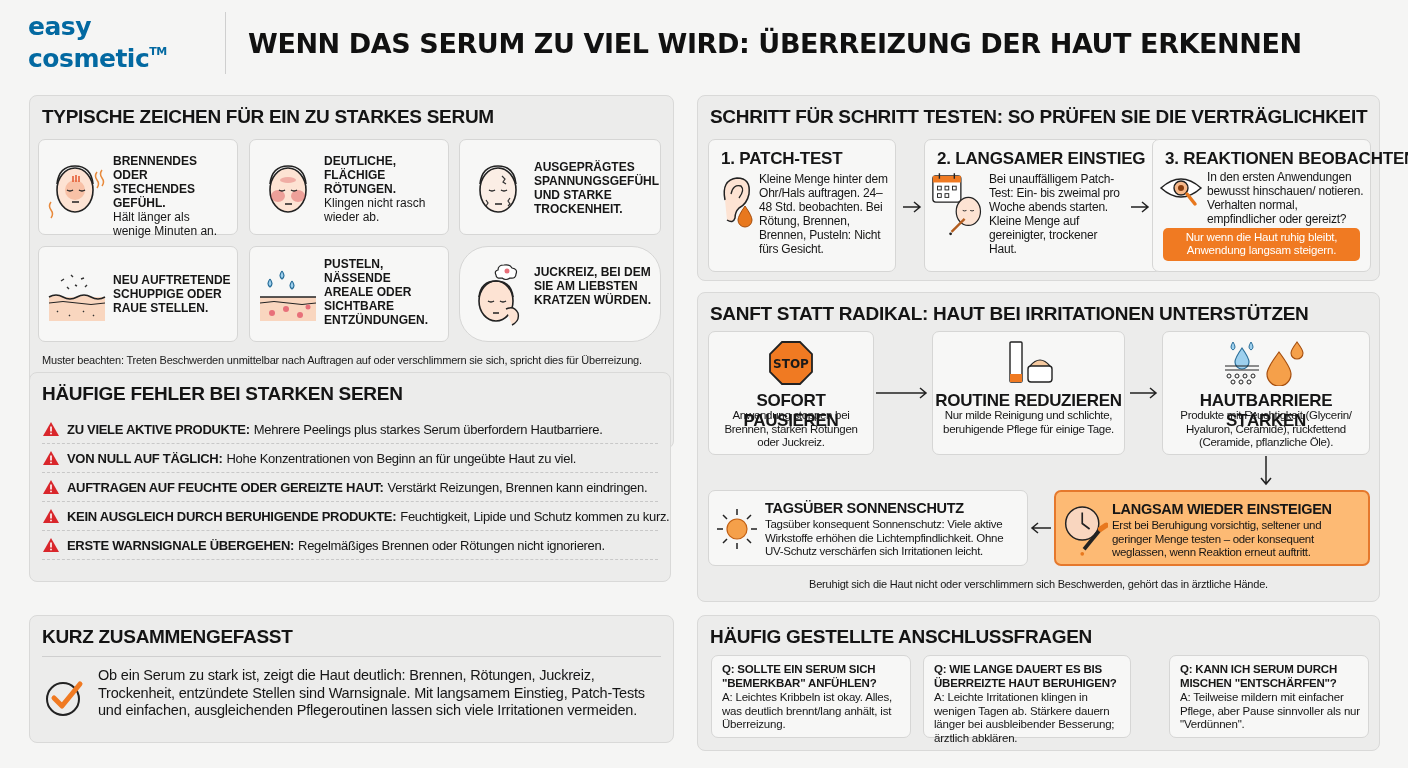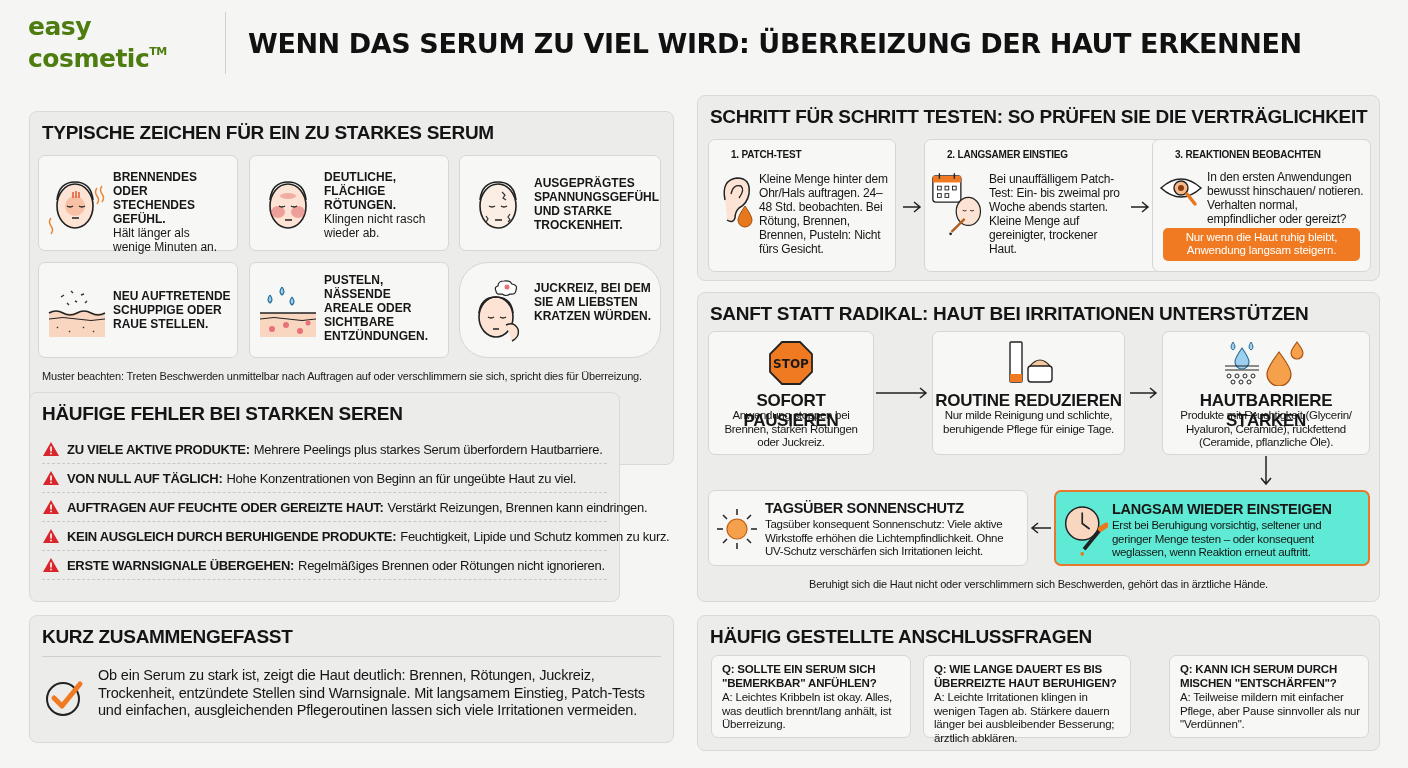--- a/index.html
+++ b/index.html
@@ -4,21 +4,21 @@
   <style>
     * { box-sizing: border-box; margin: 0; padding: 0; }
     html, body { width: 1408px; height: 768px; overflow: hidden; }
     body {
       background: #f5f5f4;
       font-family: "Liberation Sans", sans-serif;
       color: #161616;
       position: relative;
     }
     .header { position: absolute; left: 0; top: 0; width: 1408px; height: 88px; }
-    .logo { position: absolute; left: 28px; top: 14px; font-family: "DejaVu Sans", sans-serif; font-weight: bold; font-size: 25px; line-height: 25px; color: #4d7c0f; letter-spacing: -0.5px; }
+    .logo { position: absolute; left: 28px; top: 14px; font-family: "DejaVu Sans", sans-serif; font-weight: bold; font-size: 25px; line-height: 25px; color: #0369a1; letter-spacing: -0.5px; }
     .logo sup { font-size: 11px; vertical-align: 12px; font-weight: bold; }
     .header-divider { position: absolute; left: 225px; top: 12px; width: 1px; height: 62px; background: #cfcfcf; }
     .page-title { position: absolute; left: 248px; top: 28px; font-family: "DejaVu Sans", sans-serif; font-weight: bold; font-size: 27px; letter-spacing: -0.4px; color: #111; white-space: nowrap; }
 
     .panel { position: absolute; background: #ececeb; border: 1px solid #d9d9d8; border-radius: 8px; }
     .panel-title { position: absolute; left: 12px; top: 10px; font-weight: bold; font-size: 19px; letter-spacing: -0.3px; color: #141414; white-space: nowrap; }
 
     .card { position: absolute; background: #f7f7f6; border: 1px solid #d6d6d5; border-radius: 7px; }
 
     
@@ -34,21 +34,21 @@
     .err-row .warn { width: 18px; height: 16px; margin-right: 7px; flex: none; }
     .err-row b { font-weight: bold; margin-right: 4px; }
 
     
     .summary-divider { position: absolute; left: 12px; right: 12px; top: 40px; height: 1px; background: #cfcfcf; }
     .summary-text { position: absolute; left: 68px; top: 51px; width: 560px; font-size: 14.5px; line-height: 17.5px; letter-spacing: -0.2px; }
     .summary-check { position: absolute; left: 14px; top: 60px; width: 42px; height: 42px; }
 
     
     .step-card { top: 43px; height: 133px; }
-    .step-title { position: absolute; left: 22px; top: 9px; font-weight: bold; font-size: 10px; white-space: nowrap; letter-spacing: -0.2px; }
+    .step-title { position: absolute; left: 12px; top: 9px; font-weight: bold; font-size: 17px; white-space: nowrap; letter-spacing: -0.2px; }
     .step-text { position: absolute; font-size: 12px; line-height: 14px; letter-spacing: -0.2px; }
     .step-icon { position: absolute; }
     .arrow-h { position: absolute; height: 14px; }
     .orange-callout { position: absolute; left: 10px; right: 10px; top: 88px; height: 33px; background: #f07a22; border-radius: 5px; color: #fff; font-size: 11.5px; line-height: 13px; text-align: center; padding-top: 3px; letter-spacing: -0.2px; }
 
     
     .flow-card { height: 124px; top: 38px; }
     .flow-icon { position: absolute; left: 50%; transform: translateX(-50%); top: 8px; }
     .flow-title { position: absolute; left: 0; right: 0; top: 59px; text-align: center; font-weight: bold; font-size: 17px; letter-spacing: -0.3px; }
     .flow-text { position: absolute; left: 4px; right: 4px; top: 77px; text-align: center; font-size: 11.5px; line-height: 13.5px; letter-spacing: -0.3px; }
@@ -67,21 +67,21 @@
 
 <div class="header">
   <div class="logo">
     <div>easy</div>
     <div><span>cosmetic</span><sup>TM</sup></div>
   </div>
   <div class="header-divider"></div>
   <h1 class="page-title">WENN DAS SERUM ZU VIEL WIRD: ÜBERREIZUNG DER HAUT ERKENNEN</h1>
 </div>
 
-<section class="panel" style="left:29px; top:95px; width:645px; height:354px;margin-top:16px;">
+<section class="panel" style="left:29px; top:95px; width:645px; height:354px;">
   <h2 class="panel-title">TYPISCHE ZEICHEN FÜR EIN ZU STARKES SERUM</h2>
 
   <div class="card sign-card" style="left:219px; top:43px;">
     <svg class="sign-icon" viewBox="0 0 64 70">
       <ellipse cx="32" cy="38" rx="18" ry="22" fill="#fde3d3" stroke="#222" stroke-width="1.6"></ellipse>
       <path d="M14 32 Q16 14 32 14 Q48 14 50 32" fill="none" stroke="#222" stroke-width="1.6"></path>
       <ellipse cx="22" cy="44" rx="7" ry="6" fill="#e06a6a" opacity="0.55"></ellipse>
       <ellipse cx="42" cy="44" rx="7" ry="6" fill="#e06a6a" opacity="0.55"></ellipse>
       <ellipse cx="32" cy="28" rx="8" ry="3" fill="#e06a6a" opacity="0.45"></ellipse>
       <path d="M23 38 q3 2 6 0 M35 38 q3 2 6 0 M29 52 h7" stroke="#222" stroke-width="1.4" fill="none"></path>
@@ -157,21 +157,21 @@
       <path d="M40 50 q8 -4 12 4 q2 8 -6 12" fill="#fde3d3" stroke="#222" stroke-width="1.4"></path>
     </svg>
     <div class="sign-text" style="top:18px;">
         <b>JUCKREIZ, BEI DEM SIE AM LIEBSTEN KRATZEN WÜRDEN.</b>
       </div>
   </div>
 
   <p class="sign-note">Muster beachten: Treten Beschwerden unmittelbar nach Auftragen auf oder verschlimmern sie sich, spricht dies für Überreizung.</p>
 </section>
 
-<section class="panel" style="left:29px; top:392px; width:591px; height:210px;">
+<section class="panel" style="left:29px; top:372px; width:642px; height:210px;">
   <h2 class="panel-title">HÄUFIGE FEHLER BEI STARKEN SEREN</h2>
   <div class="err-row" style="top:71px;">
     <svg class="warn" viewBox="0 0 18 16">
         <path d="M9 1 L17 15 H1 Z" fill="#d9262b"></path>
         <rect x="8.2" y="5.5" width="1.6" height="5" fill="#fff"></rect>
         <rect x="8.2" y="11.7" width="1.6" height="1.6" fill="#fff"></rect>
       </svg>
     <b>VON NULL AUF TÄGLICH:</b>
       <span>Hohe Konzentrationen von Beginn an für ungeübte Haut zu viel.</span>
   </div>
@@ -336,21 +336,21 @@
       <path d="M22 2 v6 M22 36 v6 M2 22 h6 M36 22 h6 M8 8 l4 4 M32 32 l4 4 M36 8 l-4 4 M8 36 l4 -4" stroke="#222" stroke-width="1.5"></path>
     </svg>
     <div class="flow2-title">TAGSÜBER SONNENSCHUTZ</div>
     <div class="flow2-text">Tagsüber konsequent Sonnenschutz: Viele aktive Wirkstoffe erhöhen die Lichtempfindlichkeit. Ohne UV-Schutz verschärfen sich Irritationen leicht.</div>
   </div>
 
   <svg class="arrow-h" viewBox="0 0 22 14" style="left:332px; top:228px; width:22px;">
       <path d="M21 7 H2 M8 2 L2 7 L8 12" stroke="#222" stroke-width="1.5" fill="none"></path>
     </svg>
 
-  <div class="card flow-card2" style="left:356px; width:316px; border:2.5px solid #e5782c; background:#5eead4;">
+  <div class="card flow-card2" style="left:356px; width:316px; border:2.5px solid #e5782c; background:#fdba74;">
     <svg viewBox="0 0 50 60" style="position:absolute; left:6px; top:8px; width:46px; height:58px;">
       <circle cx="22" cy="24" r="18" fill="#f9d6bf" stroke="#222" stroke-width="1.6"></circle>
       <path d="M22 12 V24 L30 30" stroke="#222" stroke-width="1.8" fill="none"></path>
       <path d="M42 30 L24 52" stroke="#222" stroke-width="4"></path>
       <path d="M42 30 l6 -4" stroke="#e8781e" stroke-width="6" stroke-linecap="round"></path>
       <circle cx="22" cy="57" r="2" fill="#e8781e"></circle>
     </svg>
     <div class="flow2-title">LANGSAM WIEDER EINSTEIGEN</div>
     <div class="flow2-text">Erst bei Beruhigung vorsichtig, seltener und geringer Menge testen – oder konsequent weglassen, wenn Reaktion erneut auftritt.</div>
   </div>

